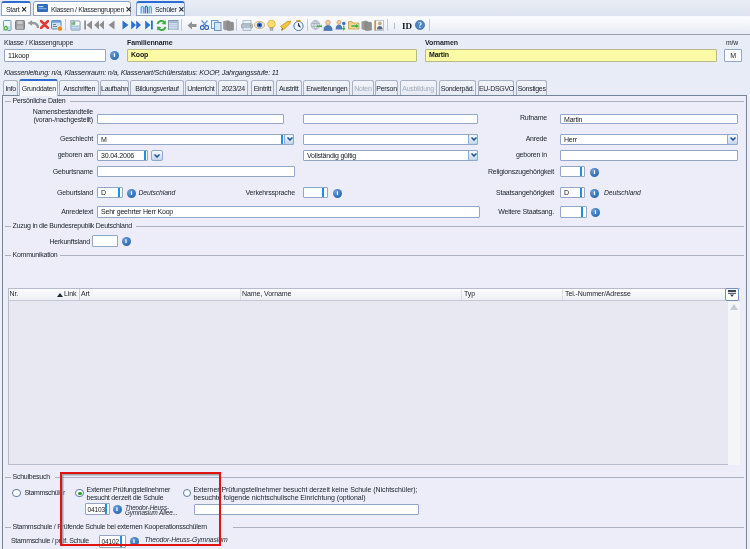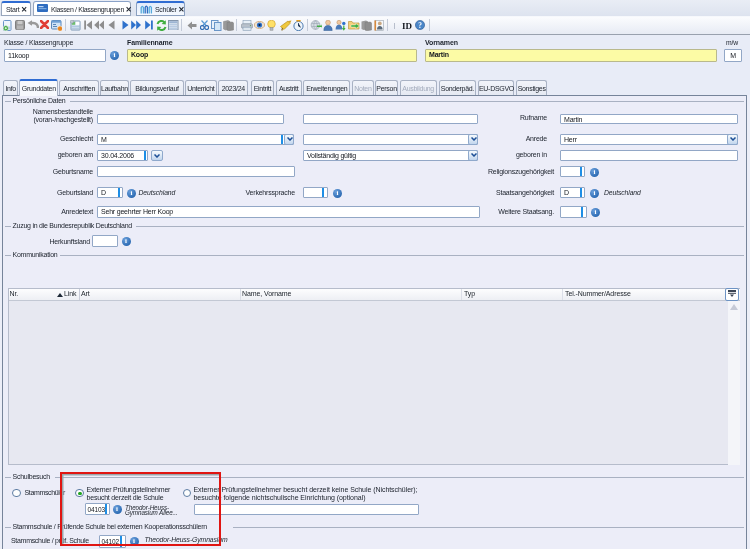--- a/index.html
+++ b/index.html
@@ -213,20 +213,21 @@
 <div class="abs" style="left:0;top:34.7px;width:750px;height:60.3px;background:#e8ecf7;"></div>
 <div class="lbl" style="left:4px;top:38.5px;">Klasse / Klassengruppe</div>
 <div class="inp" style="left:4px;top:49px;width:102px;height:13px;">11koop</div>
 <div class="info" style="left:110px;top:51px;">i</div>
 <div class="lbl b" style="left:127px;top:38.5px;">Familienname</div>
 <div class="inp b" style="left:127px;top:48.5px;width:290px;height:13.5px;background:#fcfba5;border-color:#b9b98c;">Koop</div>
 <div class="lbl b" style="left:425px;top:38.5px;">Vornamen</div>
 <div class="inp b" style="left:425px;top:48.5px;width:292px;height:13.5px;background:#fcfba5;border-color:#b9b98c;">Martin</div>
 <div class="lbl" style="left:726px;top:39px;font-size:6.8px;">m/w</div>
 <div class="inp" style="left:724px;top:49px;width:18px;height:13px;padding-left:0;text-align:center;">M</div>
+<div class="it" style="left:4px;top:68px;font-size:7.2px;letter-spacing:-0.2px;">Klassenleitung: n/a, Klassenraum: n/a, Klassenart/Schülerstatus: KOOP, Jahrgangsstufe: 11</div>
 
 <div id="ptabs">
       <div class="ptab" style="left: 3px; width: 15.3px;">Info</div>
       <div class="ptab" style="left: 19.3px; width: 39px; top: 78.5px; height: 17.5px; background: rgb(247, 249, 253); border-top: 2.5px solid rgb(47, 108, 210); z-index: 5; padding-top: 4px;">Grunddaten</div>
       <div class="ptab" style="left: 59.3px; width: 39.7px;">Anschriften</div>
       <div class="ptab" style="left: 100px; width: 29px;">Laufbahn</div>
       <div class="ptab" style="left: 130px; width: 54px;">Bildungsverlauf</div>
       <div class="ptab" style="left: 185px; width: 31.7px;">Unterricht</div>
       <div class="ptab" style="left: 218.3px; width: 30px;">2023/24</div>
       <div class="ptab" style="left: 250.7px; width: 23.5px;">Eintritt</div>

